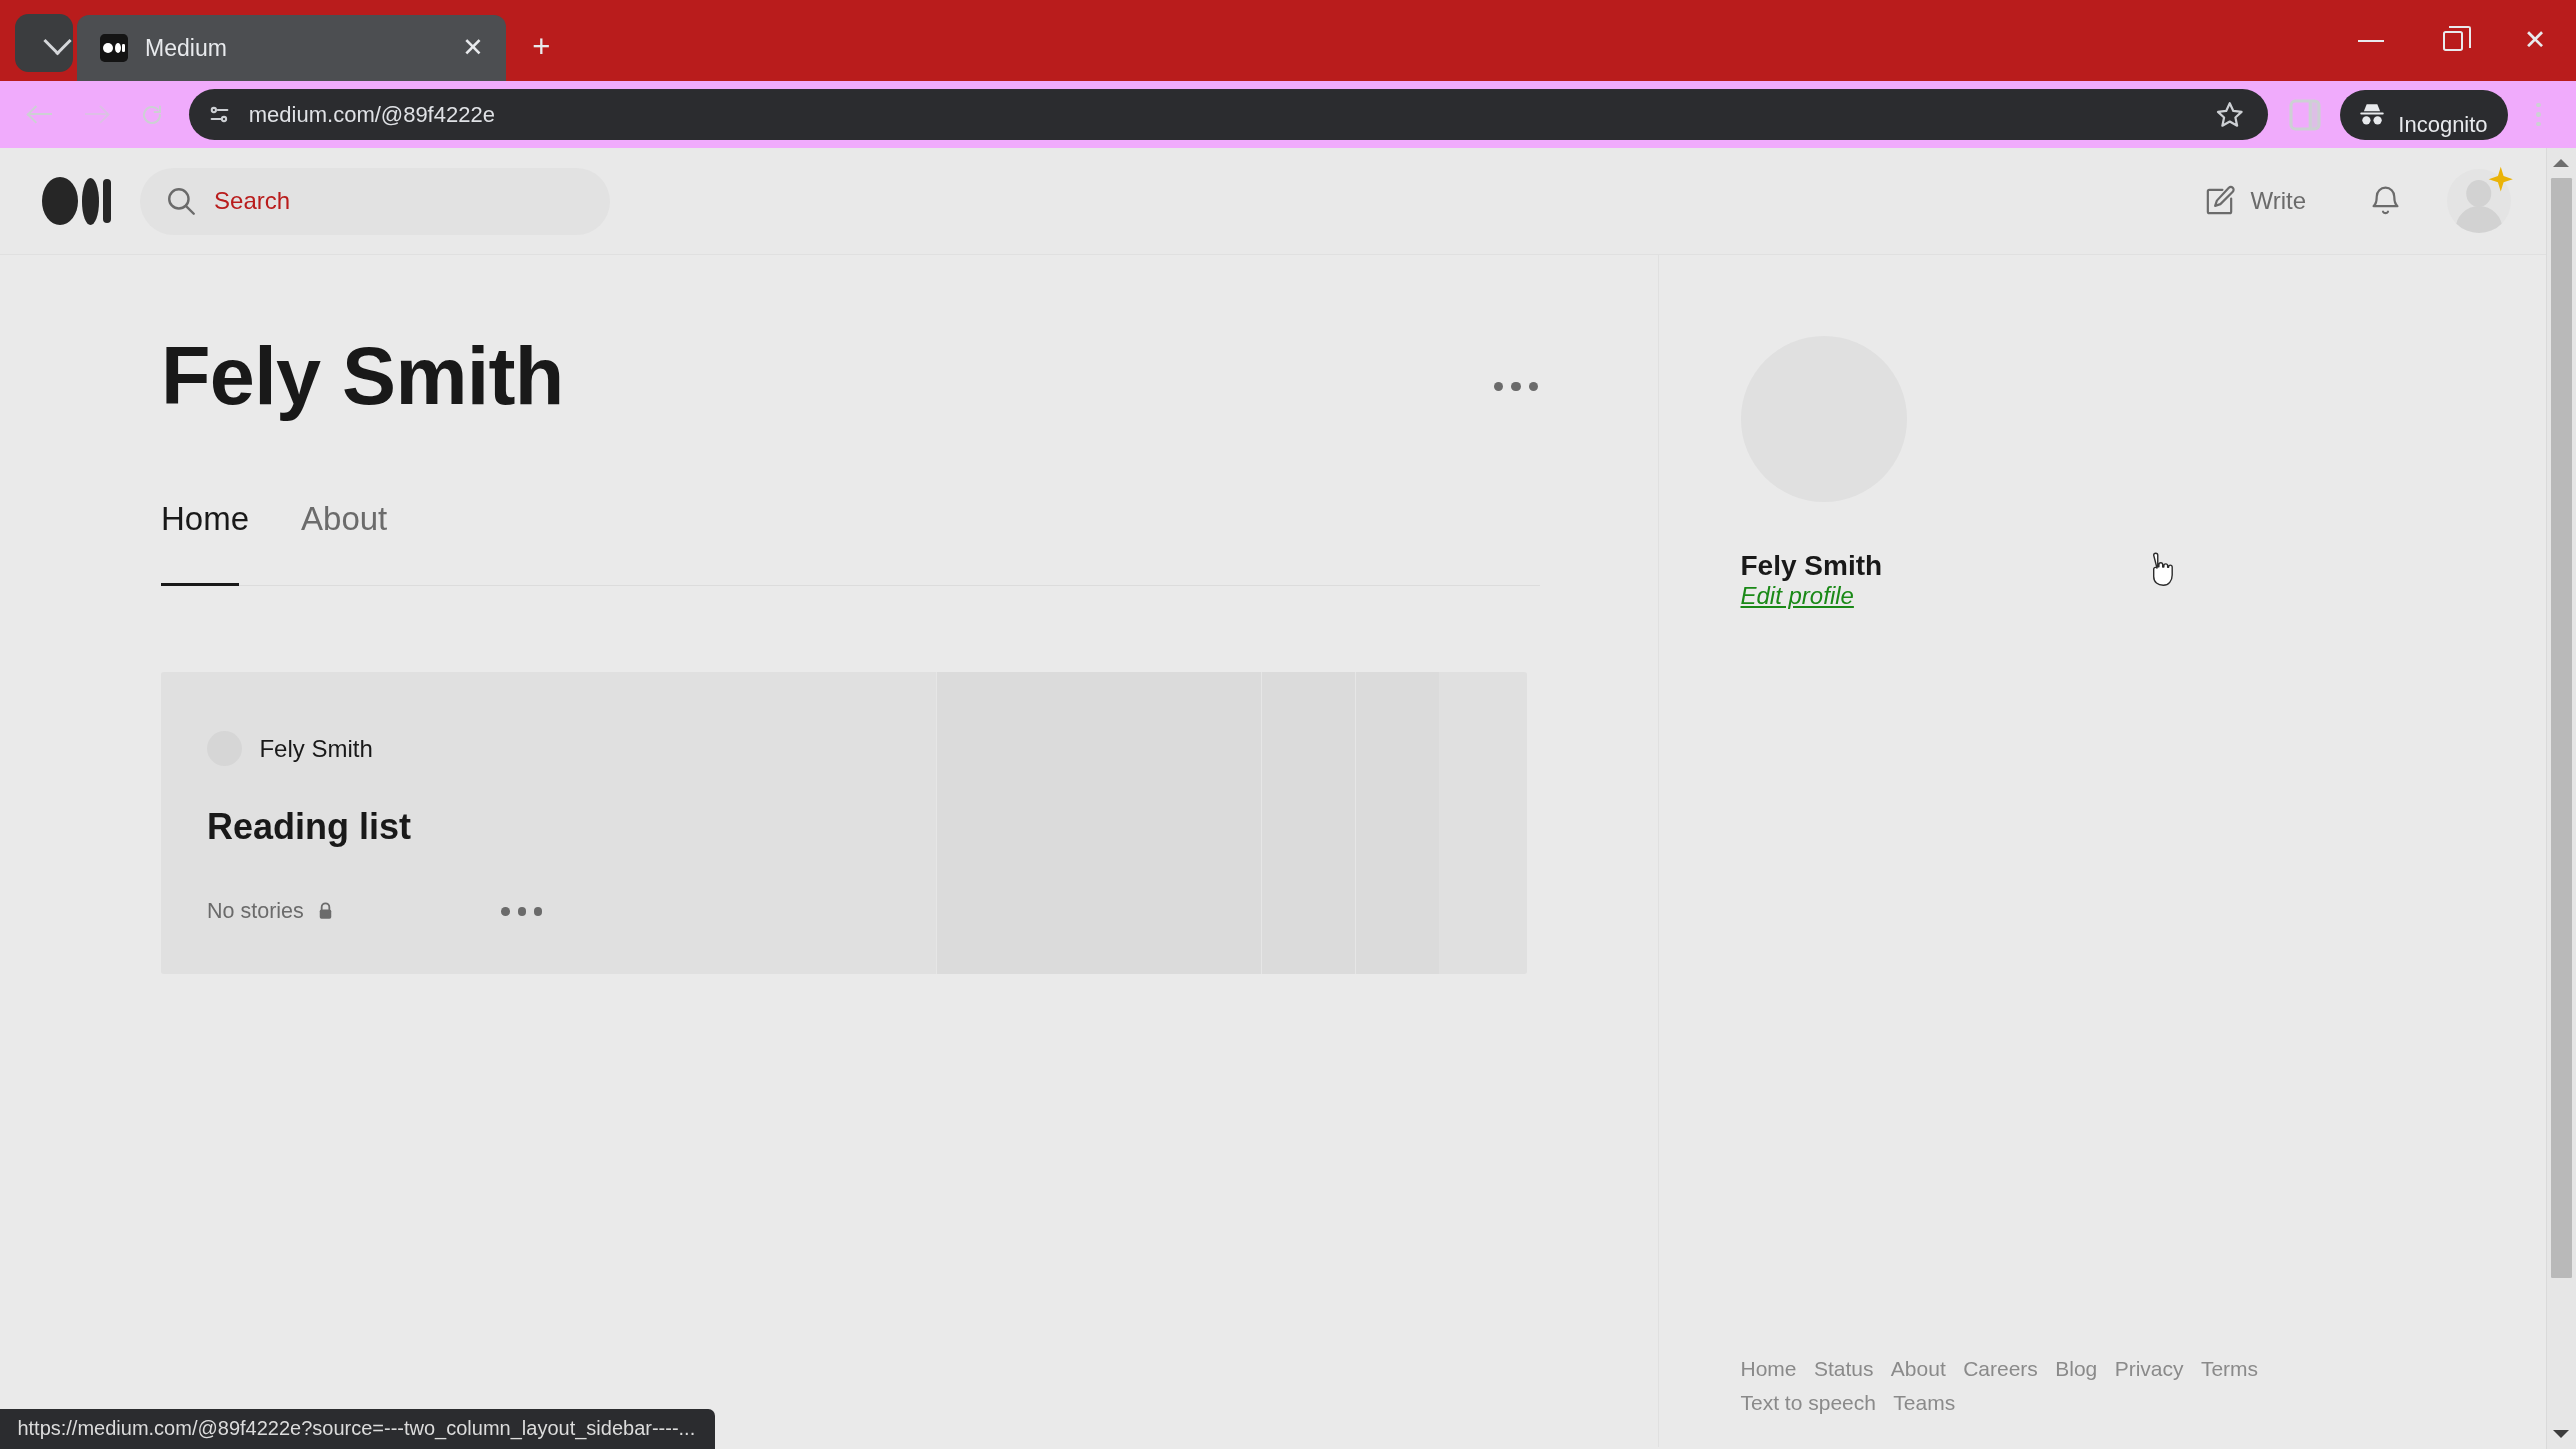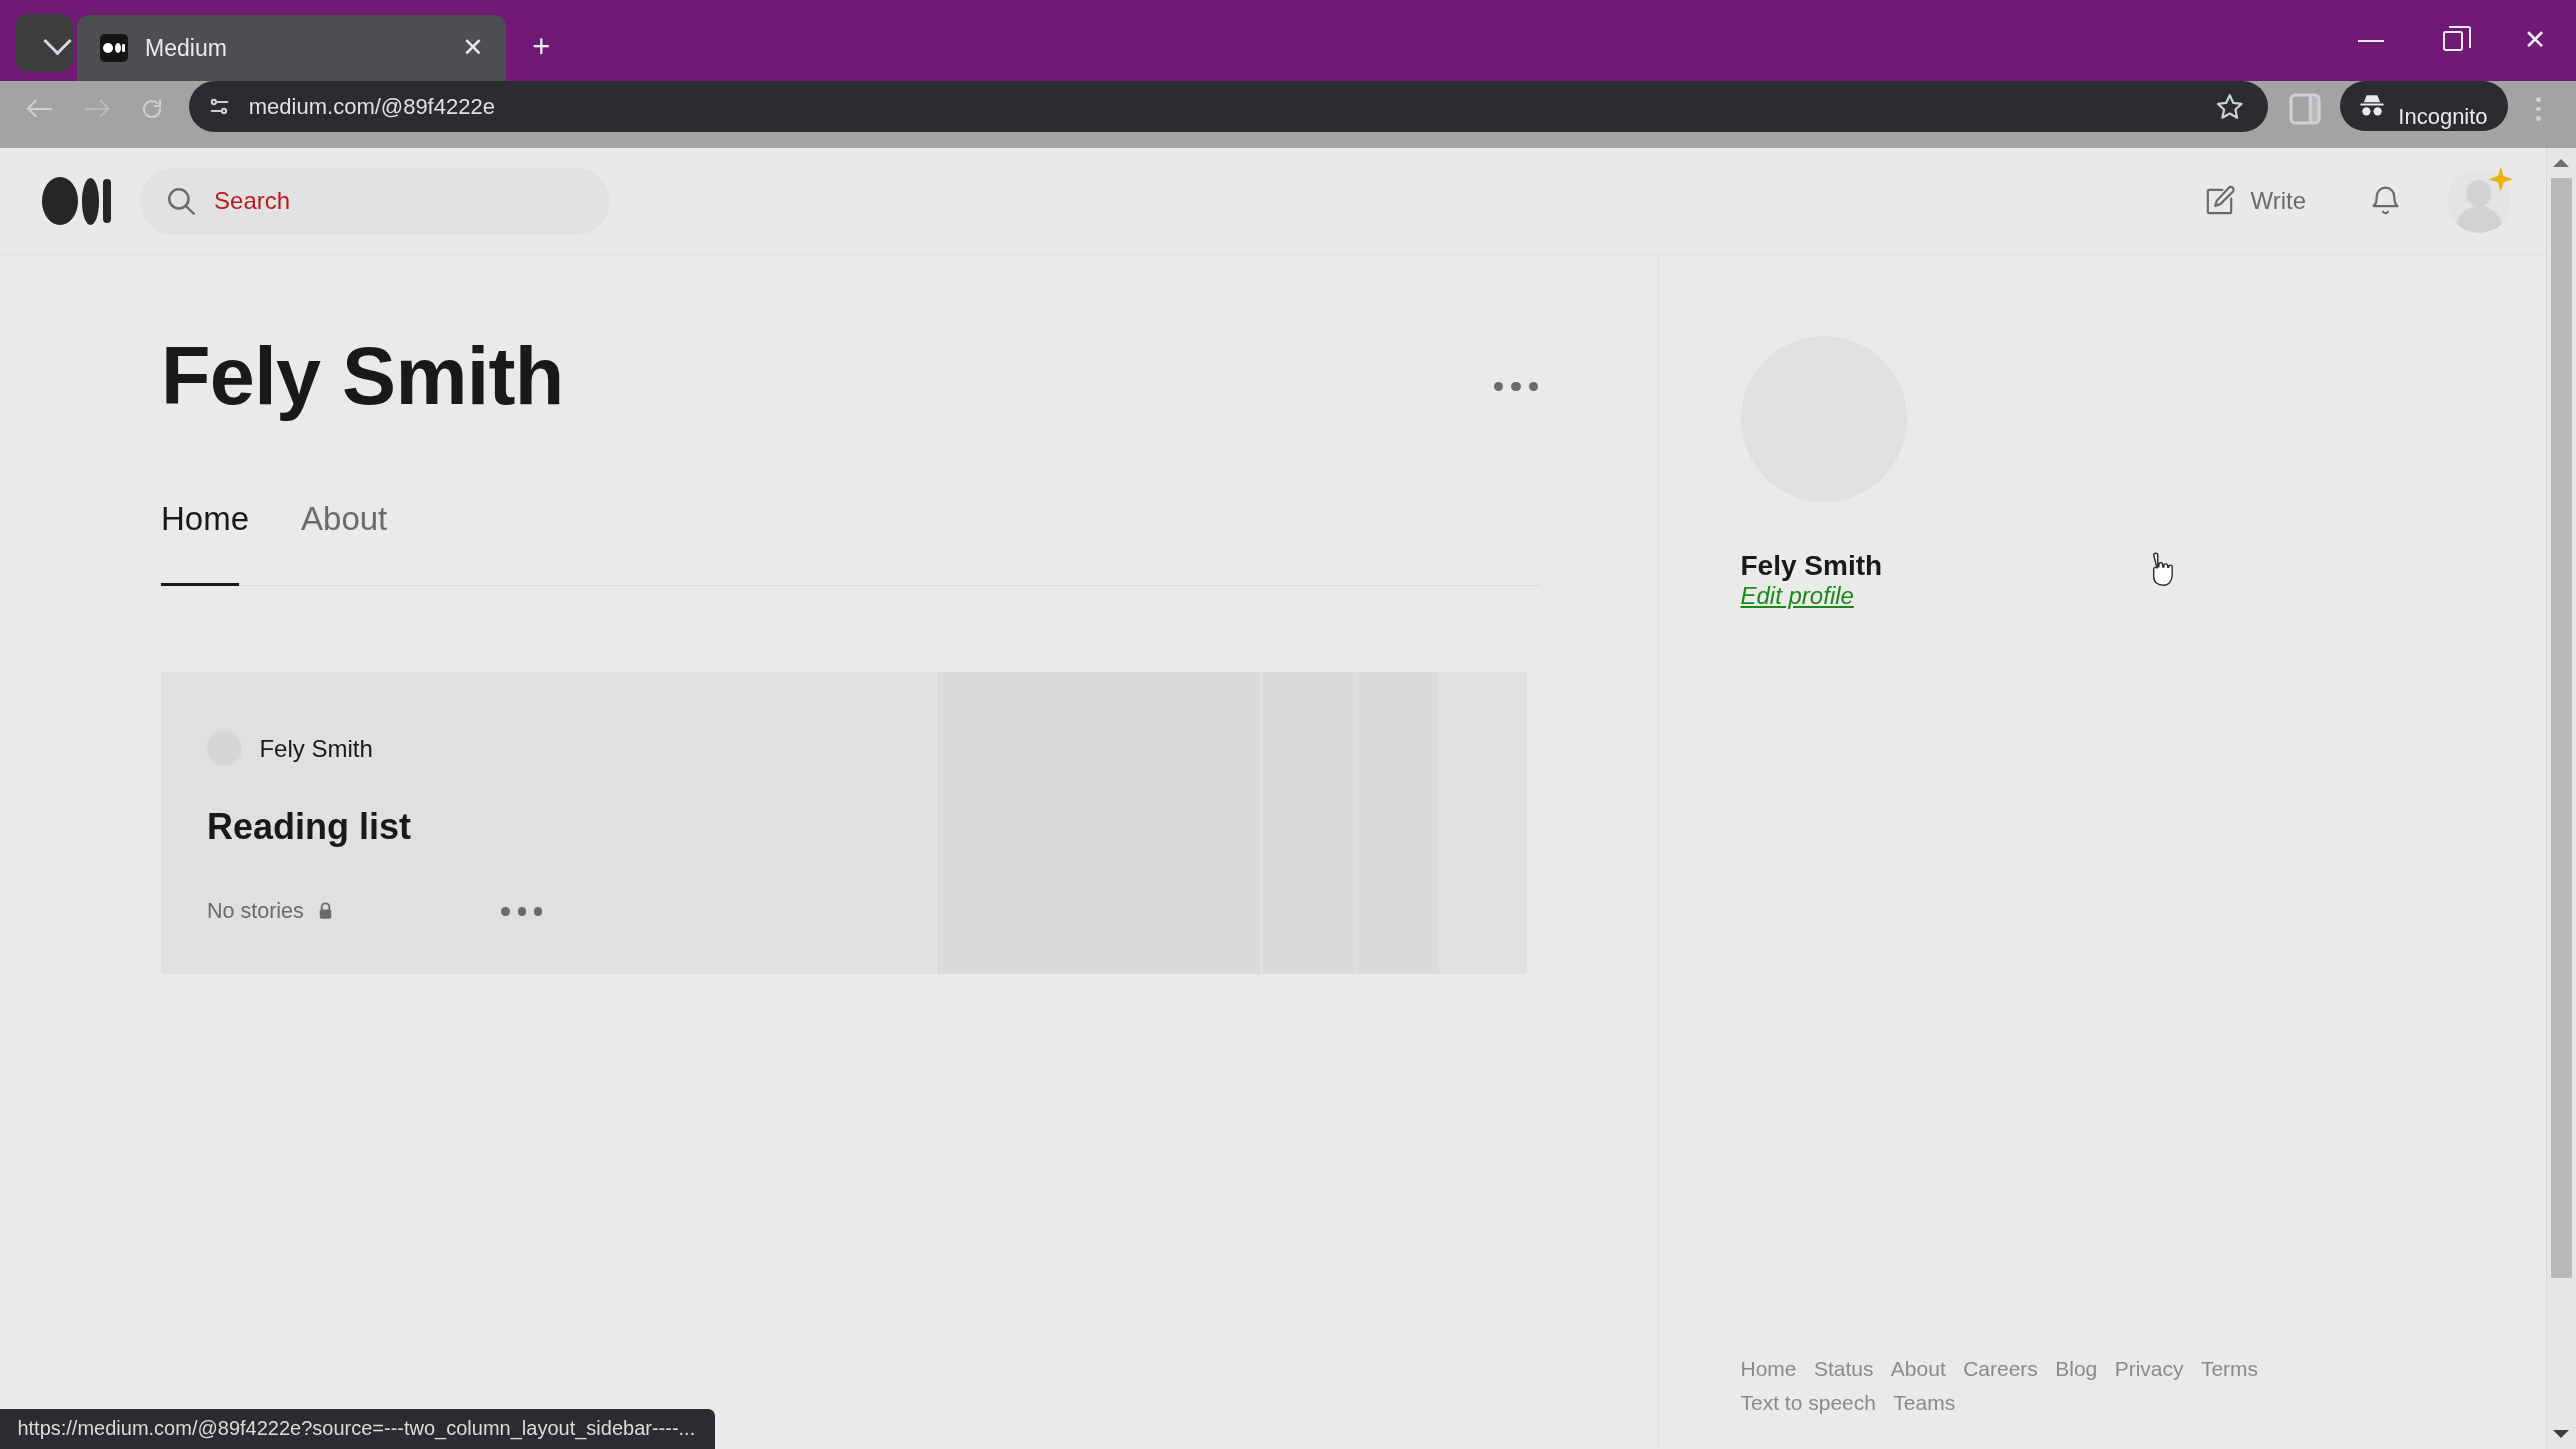--- a/index.html
+++ b/index.html
@@ -8,21 +8,21 @@
     overflow: hidden;
     font-family: "Liberation Sans", sans-serif;
     background: #202124;
   }
 
   
   .browser { width: 2576px; height: 1449px; position: relative; display: flex; flex-direction: column; }
 
   .tabstrip {
     height: 81px;
-    background: #701a75;
+    background: #b91c1c;
     display: flex;
     align-items: flex-end;
     padding: 0 0 0 6.7px;
     position: relative;
     flex: 0 0 81px;
   }
   .tabsearch {
     width: 58px; height: 58px;
     border-radius: 13.4px;
     background: #3b3d3f;
@@ -94,22 +94,22 @@
     position: relative;
   }
   .wc-max::after {
     content:""; position:absolute; left: 4px; top: -6.7px;
     width: 20px; height: 20px; border: 2px solid #e8eaed;
     border-left: none; border-bottom: none; border-radius: 0 2.7px 0 0;
   }
   .wc-close { font-size: 27px; font-weight: 300; line-height: 1; }
 
   .toolbar {
-    height: 67px; background: #a3a3a3;
-    display: flex; align-items: flex-start;
+    height: 67px; background: #f0abfc;
+    display: flex; align-items: center;
     padding: 0 12px;
     flex: 0 0 67px;
   }
   .tb-btn {
     width: 56px; height: 56px; border-radius: 50%;
     display:flex; align-items:center; justify-content:center;
     color:#cdd0d4; flex: 0 0 56px;
   }
   .arrow-l, .arrow-r { width: 23px; height: 23px; position: relative; }
   .arrow-l::before, .arrow-r::before {

